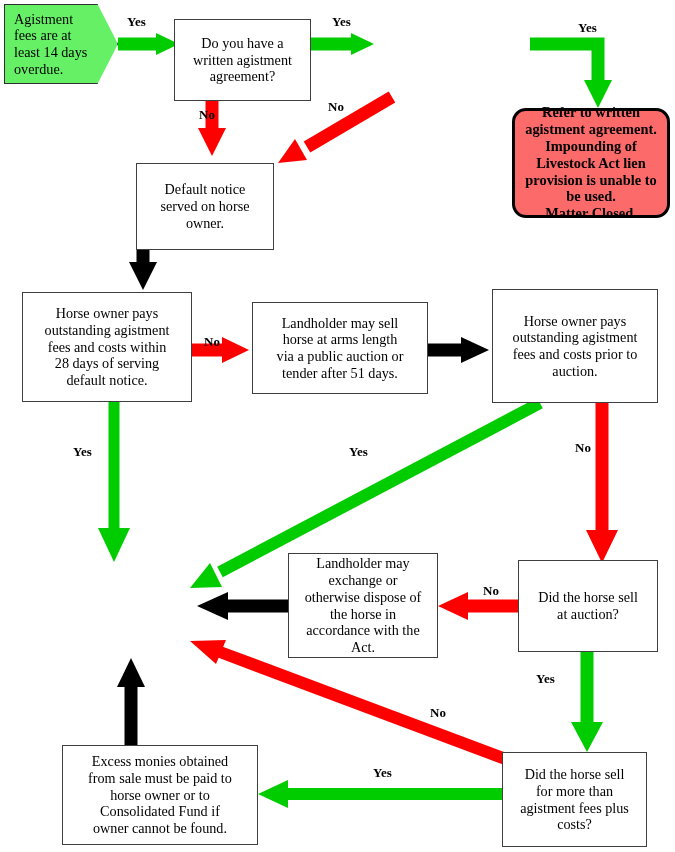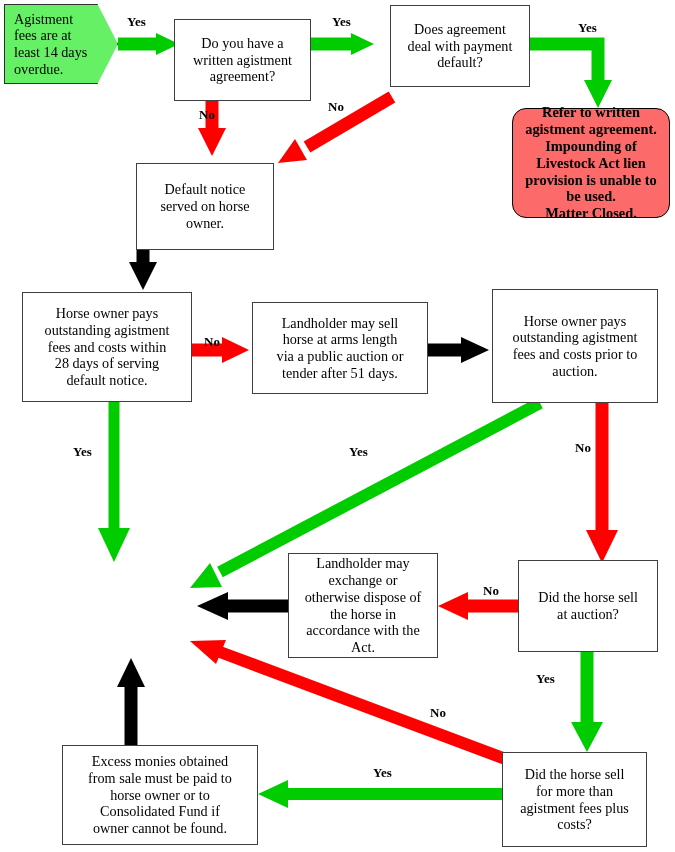--- a/index.html
+++ b/index.html
@@ -40,21 +40,21 @@
     line-height: 1.18;
     white-space: pre-line;
   }
   .proc {
     background: #ffffff;
     border: 1px solid #3f3f3f;
     font-size: 14.2px;
   }
   .terminator {
     background: #fc6a6a;
-    border: 1px solid #000000;
+    border: 3px solid #000000;
     border-radius: 14px;
     font-size: 14.2px;
   }
   .terminator.bold {
     font-weight: bold;
     font-size: 14.4px;
     line-height: 1.2;
   }
   .start-hex {
     background: #66f066;
@@ -179,25 +179,20 @@
 least 14 days
 overdue.</span>
   </div>
 
   <div class="node proc" style="left:174px; top:19px; width:137px; height:82px;">
     <span class="txt">Do you have a
 written agistment
 agreement?</span>
   </div>
 
-  <div class="node proc" style="left:390px; top:5px; width:140px; height:82px;">
-    <span class="txt">Does agreement
-deal with payment
-default?</span>
-  </div>
 
   <div class="node terminator bold" style="left:512px; top:108px; width:158px; height:110px;">
     <span class="txt">Refer to written
 agistment agreement.
 Impounding of
 Livestock Act lien
 provision is unable to
 be used.
 Matter Closed.</span>
   </div>

